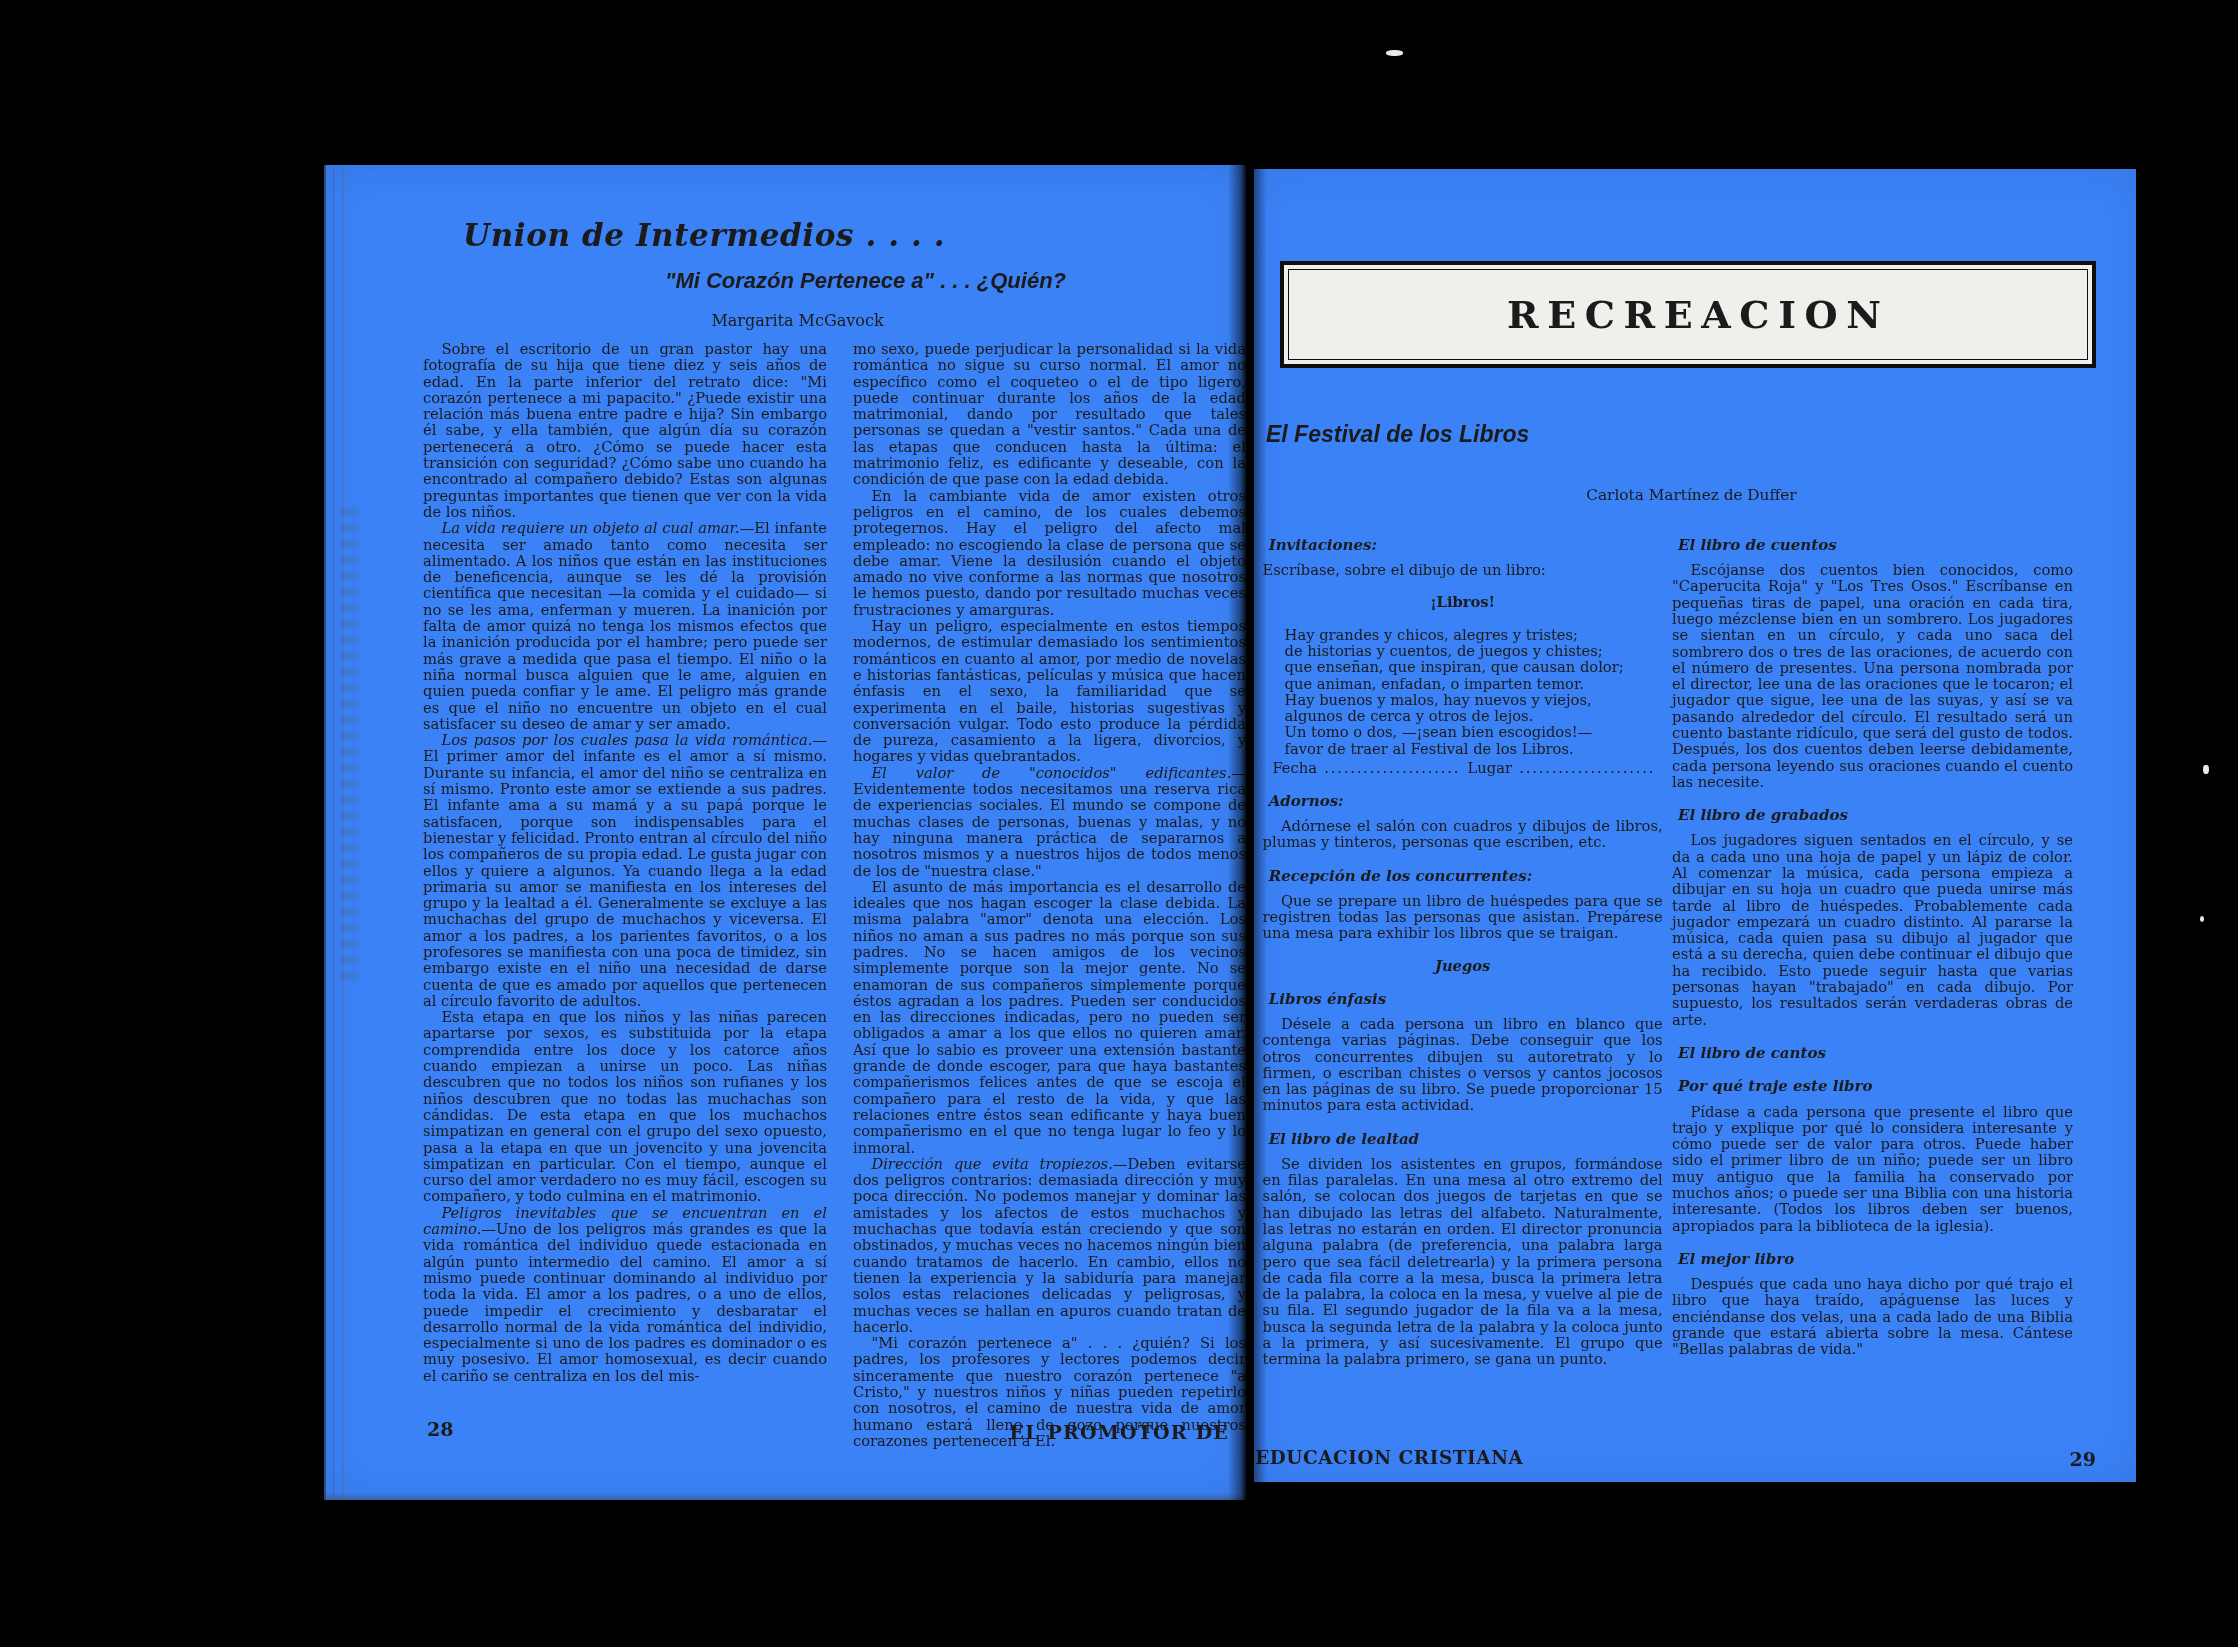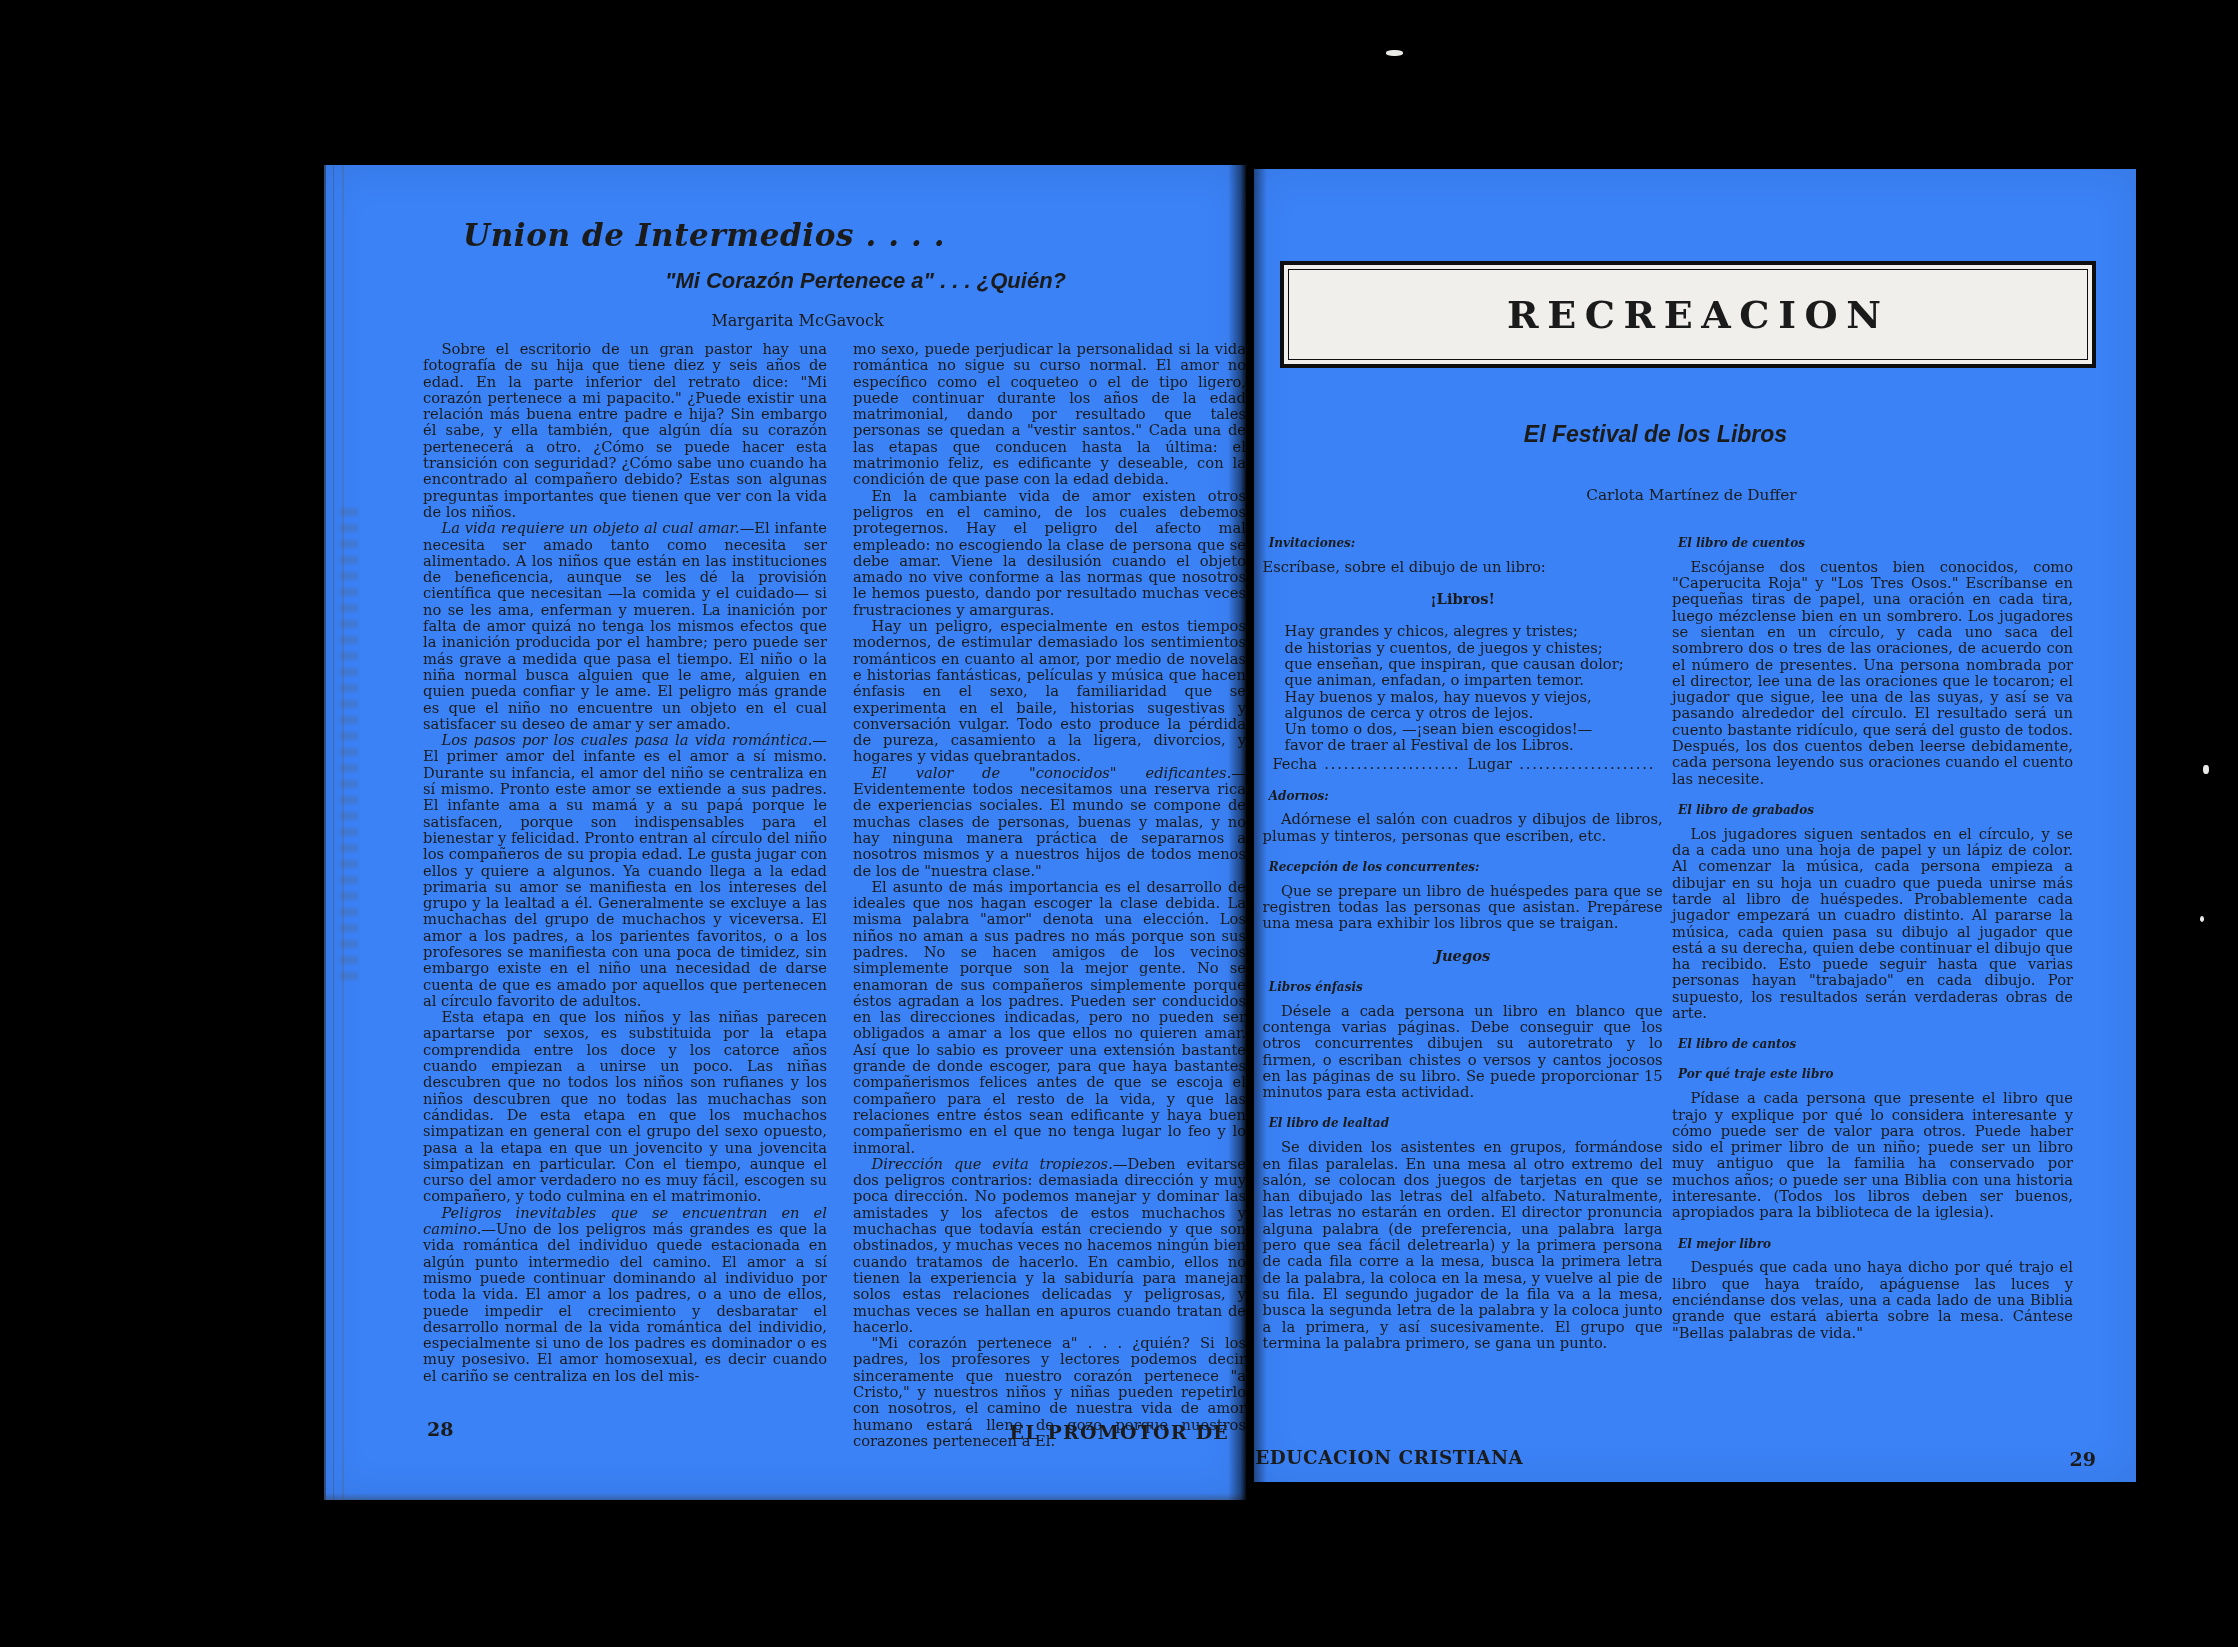--- a/index.html
+++ b/index.html
@@ -46,27 +46,27 @@
   .lp-pageno{position:absolute;left:103px;top:1255px;font:700 19px/1 "DejaVu Serif",serif;}
   .lp-footer{position:absolute;right:17px;top:1258px;
     font:700 19px/1 "DejaVu Serif",serif;letter-spacing:1.2px;}
 
   
   .banner{position:absolute;left:26px;top:92px;width:816px;height:107px;
     border:4.3px solid #0e0e0e;box-sizing:border-box;background:#f0efec;}
   .banner-inner{position:absolute;left:3.7px;right:3.7px;top:3.7px;bottom:3.7px;
     border:1.8px solid #0e0e0e;display:flex;align-items:center;justify-content:center;padding-left:12px;}
   .banner-text{font:700 38px/1 "DejaVu Serif",serif;letter-spacing:8.6px;text-indent:8.6px;}
-  .rp-title{position:absolute;left:0;top:254px;width:803px;text-align:center;
-    font:italic 700 23px/1 "Liberation Sans",sans-serif;}
+  .rp-title{position:absolute;left:0;top:254px;width:803px;
+    font:italic 700 23px/1 "Liberation Sans",sans-serif;padding-left:12px;}
   .rp-byline{position:absolute;left:0;top:319px;width:875px;text-align:center;
     font:15.3px/1 "DejaVu Serif",serif;}
   .col-r1{left:8.6px;top:368px;width:400px;}
   .col-r2{left:418px;top:368px;width:401px;}
-  .subhead{font-style:italic;font-weight:700;font-size:12px;line-height:1.1;
+  .subhead{font-style:italic;font-weight:700;font-size:15px;line-height:1.1;
     margin:17px 0 8.6px;text-indent:6.1px;text-align:left;}
   .col .subhead:first-child{margin-top:0;}
   .center-line{text-align:center;margin:16px 0;font-weight:700;text-indent:0;}
   .center-line.it{font-style:italic;}
   .poem{margin:9.8px 0 2.5px 22px;text-align:left;}
   .poem div{white-space:nowrap;}
   .fecha-line{display:flex;align-items:baseline;margin:2.5px 0 0 9.8px;
     white-space:nowrap;overflow:hidden;}
   .fecha-line .lbl{flex:0 0 auto;}
   .fecha-line .dots{flex:0 1 auto;overflow:hidden;letter-spacing:1.8px;margin:0 7.4px;}

